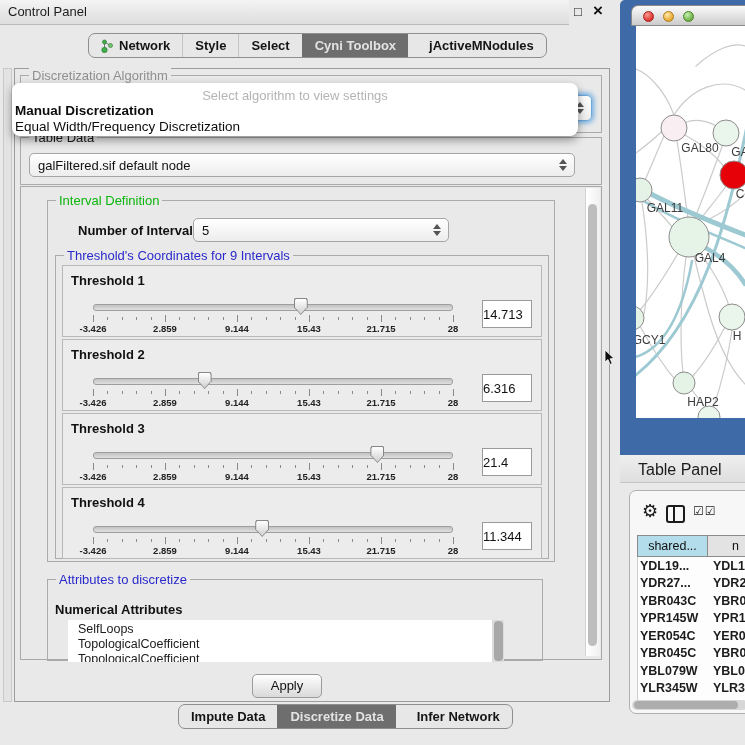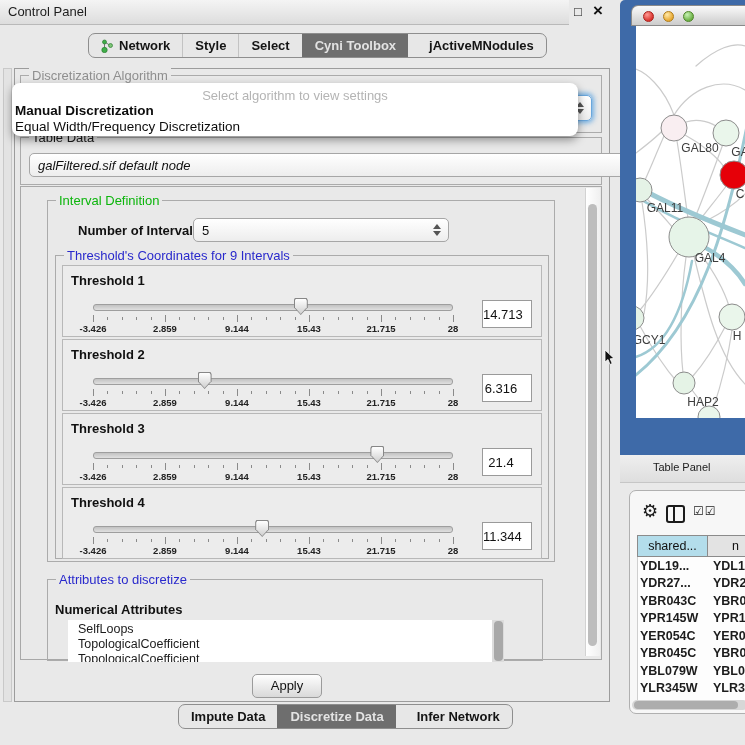--- a/index.html
+++ b/index.html
@@ -47,21 +47,21 @@
   .combo .spin{position:absolute;right:7px;top:50%;transform:translateY(-50%);
     width:8px;height:12px;}
   .combo .spin::before,.combo .spin::after{content:"";position:absolute;left:0;
     border-left:4px solid transparent;border-right:4px solid transparent;}
   .combo .spin::before{top:0;border-bottom:5px solid #555;}
   .combo .spin::after{bottom:0;border-top:5px solid #555;}
   .combo-focus{border:1px solid #6aa7dc;box-shadow:0 0 5px 2px rgba(92,163,224,.85);}
   .algo-group{left:5px;top:6px;width:580px;height:56px;}
   .algo-combo{left:13px;top:26px;width:564px;height:26px;}
   .td-group{left:5px;top:68px;width:580px;height:46px;}
-  .td-combo{left:8px;top:15px;width:650px;height:24px;font-style:italic;}
+  .td-combo{left:8px;top:15px;width:546px;height:24px;}
   
   .content{position:absolute;left:5px;top:117px;width:580px;height:472px;
     border:1px solid #a8a8a8;background:#e9e9e9;}
   .vscroll{position:absolute;right:1px;top:1px;width:14px;height:468px;
     background:linear-gradient(90deg,#ffffff,#f0f0f0);border-left:1px solid #d2d2d2;}
   .vscroll .vthumb{position:absolute;left:2px;top:16px;width:9px;height:442px;
     background:#bdbdbd;border-radius:5px;}
   .interval-group{left:26px;top:13px;width:506px;height:360px;}
   .noi-label{position:absolute;left:30px;top:22px;font-size:13px;font-weight:bold;color:#111;}
   .noi-combo{left:145px;top:17px;width:256px;height:24px;}
@@ -79,21 +79,21 @@
   .thumb-inner{position:absolute;left:1px;top:1px;right:1px;bottom:1px;
     clip-path:polygon(8% 0,92% 0,100% 12%,100% 55%,50% 100%,0 55%,0 12%);
     background:linear-gradient(#ffffff,#cfcfcf);}
   .ticks{position:absolute;left:0;right:0;top:17px;height:7px;}
   .tick{position:absolute;top:2px;width:1px;height:3px;background:#8a8a8a;}
   .tick.major{top:0;height:7px;}
   .tick-label{position:absolute;top:25px;transform:translateX(-50%);
     font-size:9.5px;font-weight:bold;color:#222;white-space:nowrap;}
   .th-value{position:absolute;right:9px;top:34px;width:50px;height:28px;
     background:#fff;border:1px solid #9a9a9a;font-size:13px;color:#111;
-    line-height:28px;text-align:center;padding-right:12px;box-sizing:border-box;}
+    line-height:28px;text-align:left;padding-right:12px;box-sizing:border-box;}
   .attr-group{left:26px;top:392px;width:494px;height:80px;}
   .attr-sub{position:absolute;left:7px;top:22px;font-size:13px;font-weight:bold;color:#111;}
   .attr-list{position:absolute;left:20px;top:40px;width:424px;height:42px;
     background:#fff;overflow:hidden;padding:2px 0 0 10px;box-sizing:border-box;}
   .attr-item{font-size:12.5px;color:#1b1b1b;line-height:15px;white-space:nowrap;}
   .attr-scroll{position:absolute;left:444px;top:40px;width:12px;height:42px;background:#dcdcdc;}
   .attr-scroll .vthumb2{position:absolute;left:1.5px;top:1px;width:9px;height:40px;
     background:#a8a8a8;border-radius:4px;}
   .apply-btn{position:absolute;left:237px;top:605px;width:68px;height:22px;
     border:1px solid #9b9b9b;border-radius:5px;background:linear-gradient(#fefefe,#d9d9d9);
@@ -114,21 +114,21 @@
   .t-red{left:11px;background:radial-gradient(circle at 35% 30%,#ff9a94,#d9342e 70%);border:1px solid #a8201c;box-sizing:border-box;}
   .t-yellow{left:31px;background:radial-gradient(circle at 35% 30%,#ffe9a8,#e7a832 70%);border:1px solid #b07c18;box-sizing:border-box;}
   .t-green{left:51px;background:radial-gradient(circle at 35% 30%,#c7f3b4,#6cb045 70%);border:1px solid #4d8428;box-sizing:border-box;}
   .net-canvas{position:absolute;left:636px;top:26px;width:109px;height:392px;
     background:#fff;overflow:hidden;}
   .net-canvas svg text{font-family:"Liberation Sans",sans-serif;font-size:12px;
     fill:#3d3d3d;text-anchor:middle;}
   
   .tp-header{position:absolute;left:620px;top:455px;width:125px;height:27px;
     background:linear-gradient(#efefef,#dedede);border-bottom:1px solid #c6c6c6;}
-  .tp-header .tp-title{position:absolute;left:33px;top:6px;font-size:11px;color:#1c1c1c;text-align:center;}
+  .tp-header .tp-title{position:absolute;left:18px;top:6px;font-size:16px;color:#1c1c1c;text-align:center;}
   .tp-card{position:absolute;left:629px;top:490px;width:126px;height:224px;
     background:#f7f7f7;border:1px solid #b0b0b0;border-radius:7px;box-sizing:border-box;}
   .tp-gear{position:absolute;left:12px;top:9px;font-size:18px;color:#1b1b1b;}
   .tp-colicon{position:absolute;left:36px;top:14px;width:15px;height:14px;
     border:2px solid #1b1b1b;border-radius:3px;}
   .tp-colicon::after{content:"";position:absolute;left:5px;top:0;width:2px;height:100%;background:#1b1b1b;}
   .tp-checks{position:absolute;left:63px;top:13px;font-size:12px;color:#222;letter-spacing:1px;}
   .tp-table{position:absolute;left:7px;top:44px;right:-10px;}
   .tp-head{display:flex;height:22px;}
   .tp-th{box-sizing:border-box;border:1px solid #8b8b8b;font-size:12.5px;color:#111;

